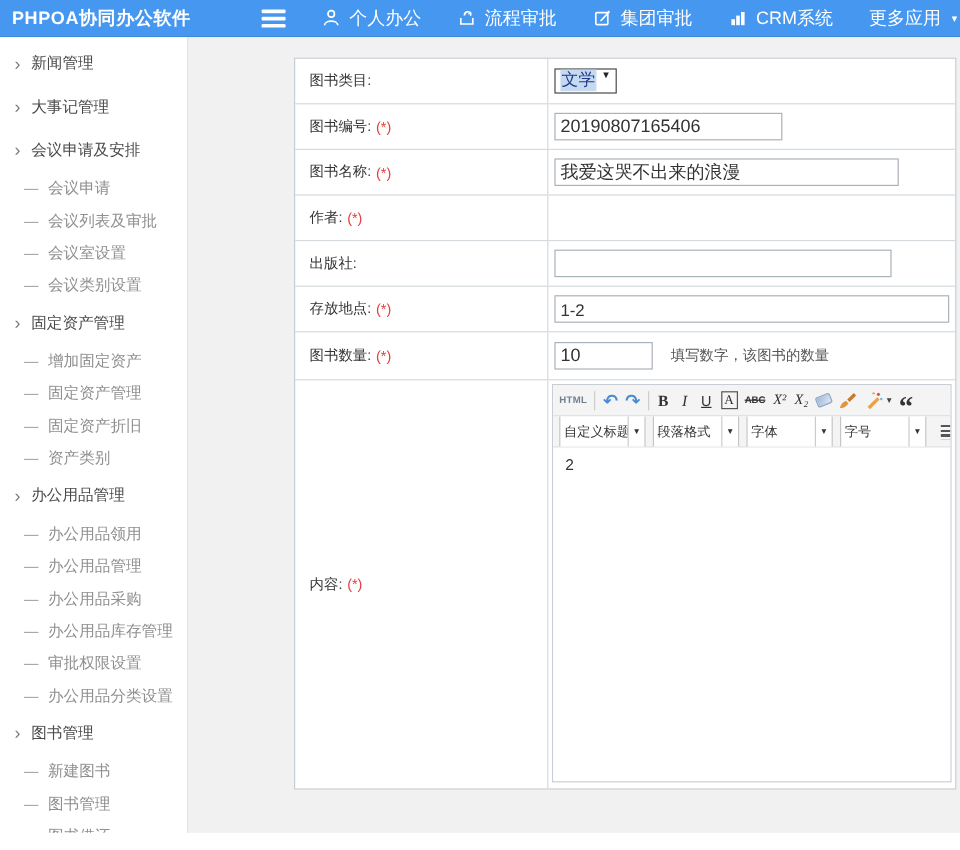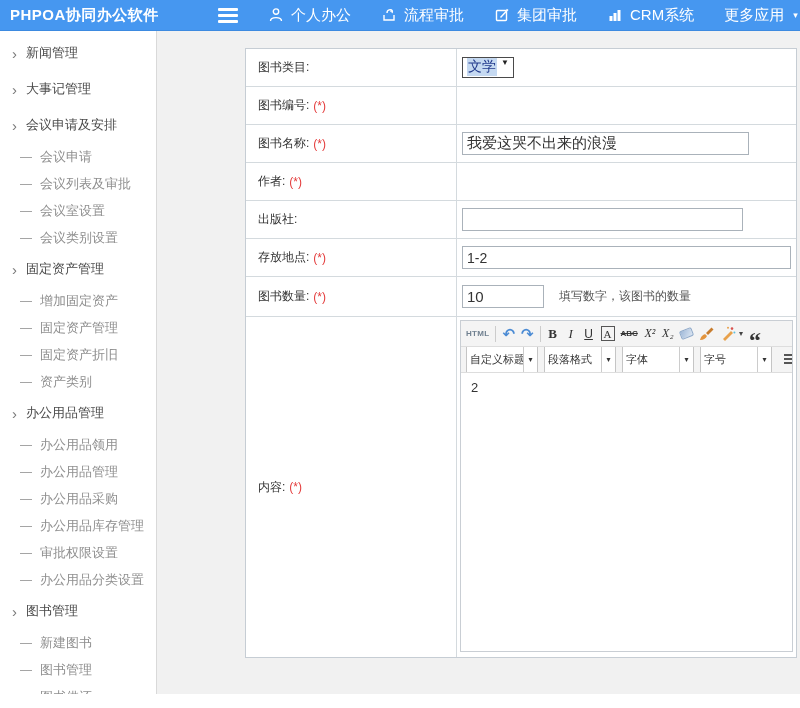--- a/index.html
+++ b/index.html
@@ -266,20 +266,23 @@
             <span class="sel-text">文学</span>
             <span class="sel-caret">▼</span>
           </span>
         </div>
       </div>
 
       <div class="frow frow-h38">
         <div class="cell-label">
           <span>图书编号:</span>
           <span class="req">(*)</span>
+        </div>
+        <div class="cell-field">
+          <input class="txt w-bookno" value="20190807165406" style="">
         </div>
       </div>
 
       <div class="frow frow-h38">
         <div class="cell-label">
           <span>图书名称:</span>
           <span class="req">(*)</span>
         </div>
         <div class="cell-field">
           <input class="txt w-name" value="我爱这哭不出来的浪漫" style="">

